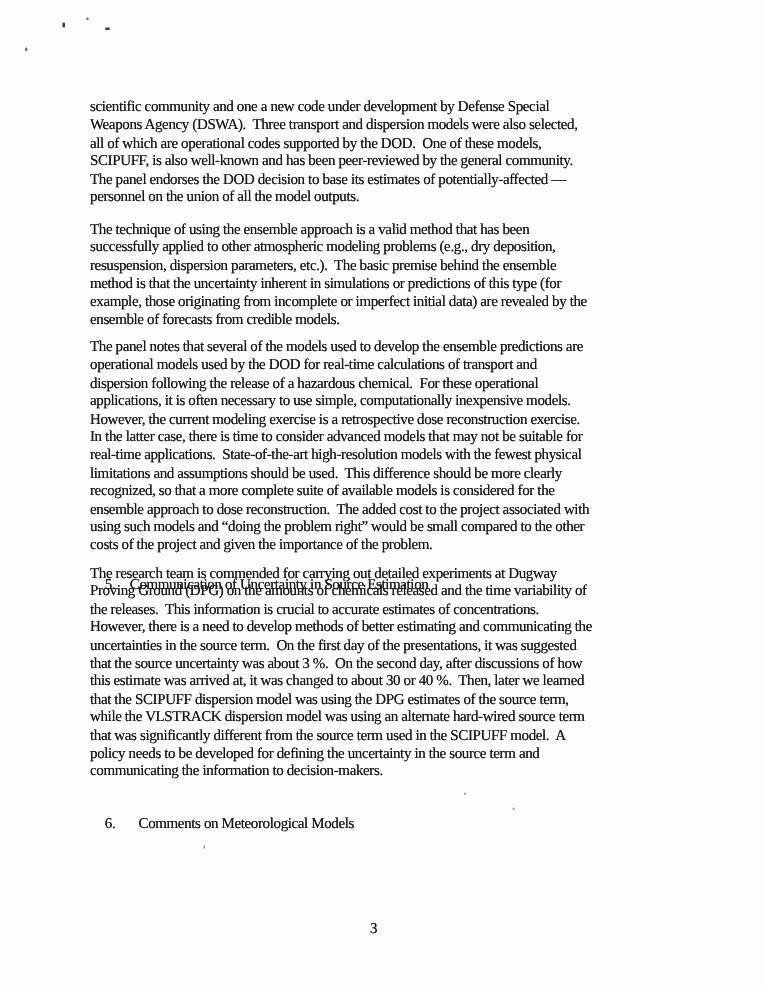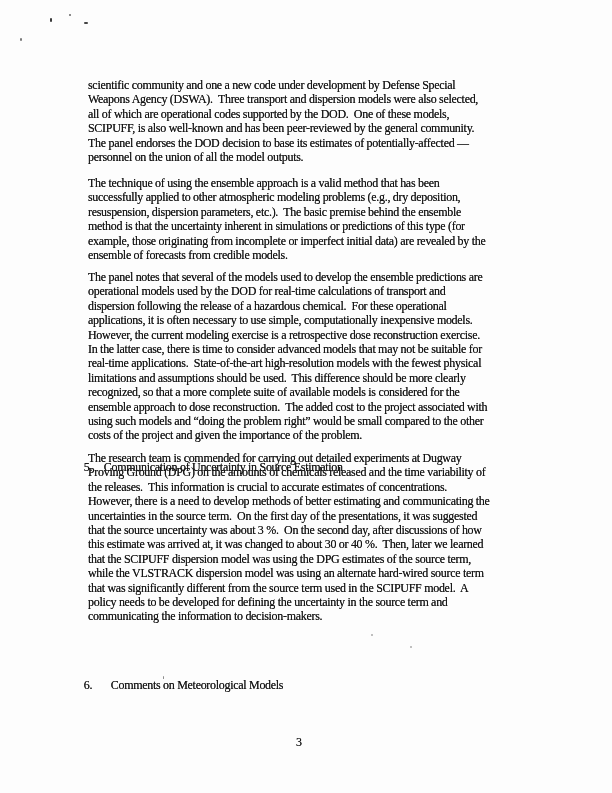--- a/index.html
+++ b/index.html
@@ -10,21 +10,20 @@
     font-family:"Liberation Serif", serif;
   }
   .para{
     position:absolute;
     left:72px;
     white-space:pre;
     font-size:12px;
     line-height:14.4px;
     letter-spacing:-0.3px;
     text-shadow:0 0 0.4px rgba(20,20,20,0.8);
-    margin-left:16px;
   }
   .heading{
     position:absolute;
     left:73px;
     white-space:pre;
     font-size:12px;
     line-height:14.4px;
     letter-spacing:-0.3px;
     text-shadow:0 0 0.4px rgba(20,20,20,0.8);
   }
@@ -92,20 +91,20 @@
 However, there is a need to develop methods of better estimating and communicating the
 uncertainties in the source term.  On the first day of the presentations, it was suggested
 that the source uncertainty was about 3 %.  On the second day, after discussions of how
 this estimate was arrived at, it was changed to about 30 or 40 %.  Then, later we learned
 that the SCIPUFF dispersion model was using the DPG estimates of the source term,
 while the VLSTRACK dispersion model was using an alternate hard-wired source term
 that was significantly different from the source term used in the SCIPUFF model.  A
 policy needs to be developed for defining the uncertainty in the source term and
 communicating the information to decision-makers.</div>
 
-  <div class="heading" style="top:664px">
+  <div class="heading" style="top:637px">
     <span class="hnum w27">6.</span><span>Comments on Meteorological Models</span>
   </div>
 
 
   <div class="page-footer">3</div>
 
 </div>
 
 </body></html>

